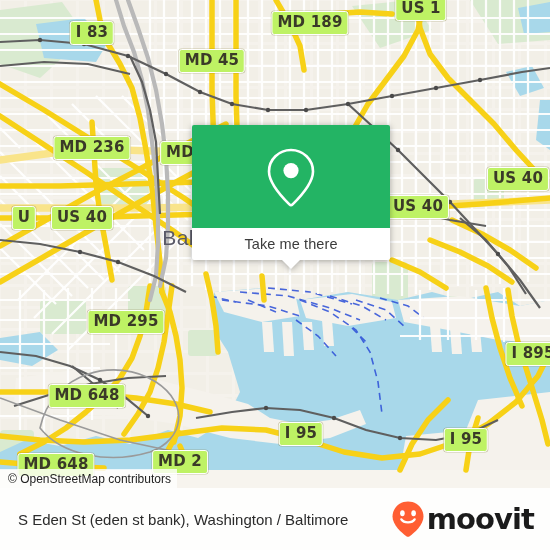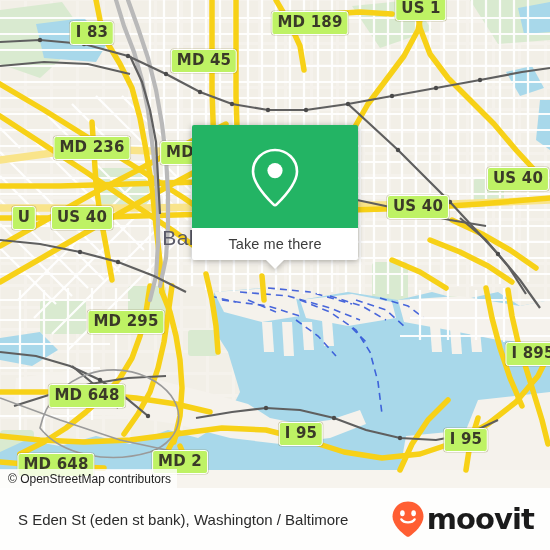--- a/index.html
+++ b/index.html
@@ -52,21 +52,21 @@
     letter-spacing: .3px;
     white-space: nowrap;
     user-select: none;
   }
 
   
   #popup {
     position: absolute;
     left: 192px;
     top: 125px;
-    width: 166px;
+    width: 198px;
     filter: drop-shadow(0 1px 3px rgba(0,0,0,.32));
   }
   #popup-head {
     height: 103px;
     background: #23b464;
     border-radius: 2px 2px 0 0;
     display: flex;
     align-items: center;
     justify-content: center;
   }
@@ -431,21 +431,21 @@
         <path d="M40 428 C 52 372, 116 356, 156 382 C 190 404, 184 440, 150 452
                  C 110 464, 62 456, 40 428 Z"></path>
         <path d="M0 398 L60 420 L120 440 L176 452"></path>
       </g>
     </svg>
 
     <div>
       <div class="shield" style="left:92px;  top:33px;text-align:right;">I 83</div>
       <div class="shield" style="left:310px; top:23px;">MD 189</div>
       <div class="shield" style="left:421px; top:9px;">US 1</div>
-      <div class="shield" style="left:204px; top:61px;">MD 45</div>
+      <div class="shield" style="left:212px; top:61px;">MD 45</div>
       <div class="shield" style="left:92px;  top:148px;">MD 236</div>
       <div class="shield" style="left:180px; top:153px;">MD</div>
       <div class="shield" style="left:82px;  top:218px;">US 40</div>
       <div class="shield" style="left:24px;  top:218px;">U</div>
       <div class="shield" style="left:418px; top:207px;">US 40</div>
       <div class="shield" style="left:518px; top:179px;">US 40</div>
       <div class="shield" style="left:126px; top:322px;text-align:center;">MD 295</div>
       <div class="shield" style="left:87px;  top:396px;">MD 648</div>
       <div class="shield" style="left:56px;  top:465px;">MD 648</div>
       <div class="shield" style="left:180px; top:462px;">MD 2</div>

